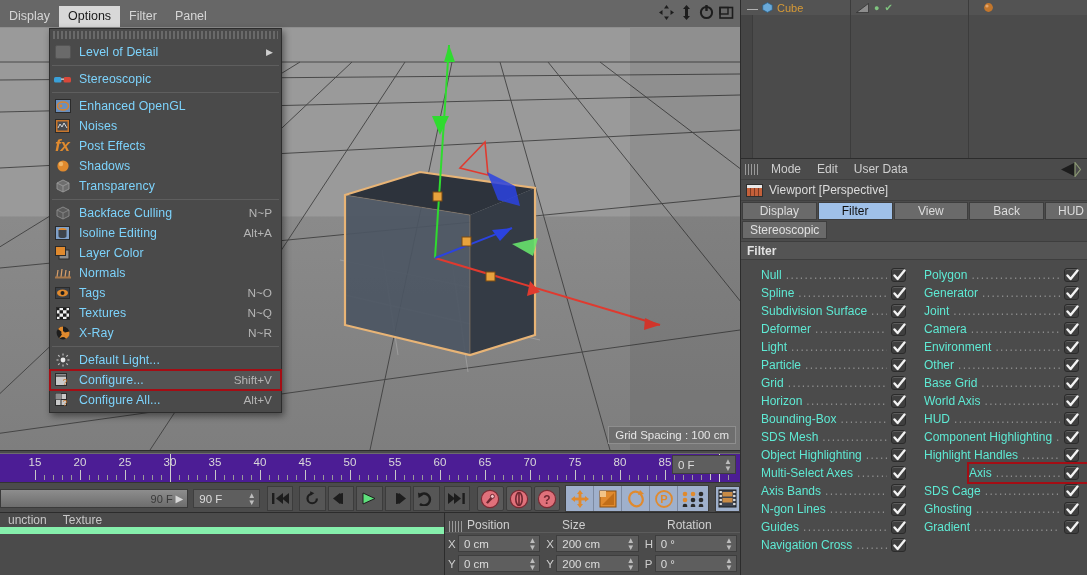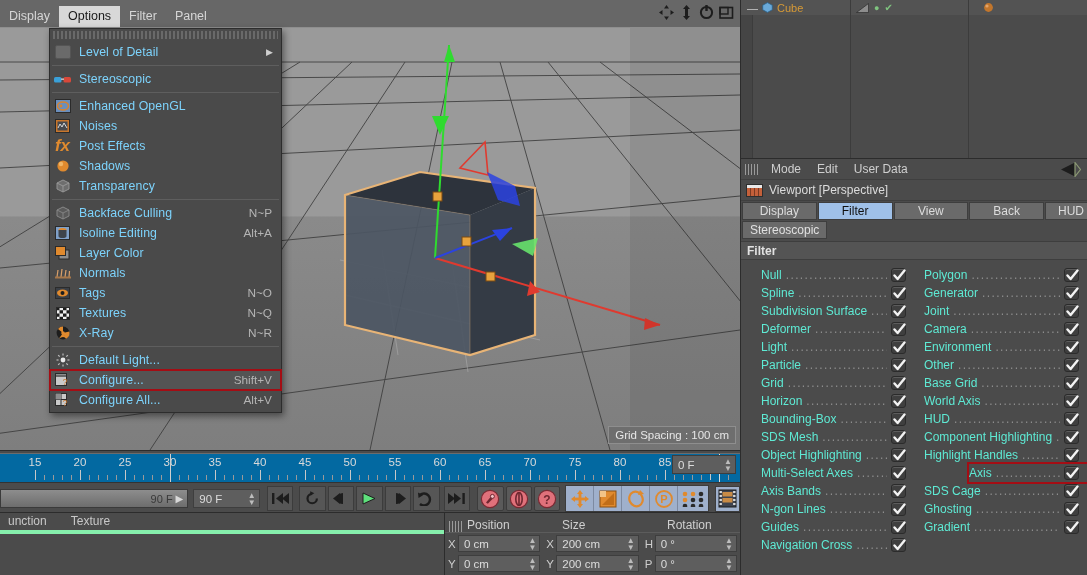--- a/index.html
+++ b/index.html
@@ -46,21 +46,21 @@
   .mi .arrow{ color:#cfcfcf; font-size:9px; padding-right:8px; }
   .msep{ height:1px; background:#5e5e5e; margin:3px 2px; }
   #mi-configure{ outline:2px solid #a40d14; outline-offset:-1px; background:#545454; }
 
   
   .gbox{ width:16px; height:14px; border-radius:2px; display:block; }
 
   
   #timeline{ left:0; top:450px; width:740px; height:62px; background:#4b4b4b;
      border-top:1px solid #2c2c2c; }
-  #ruler{ left:0; top:2px; width:740px; height:30px; background:#0369a1;
+  #ruler{ left:0; top:2px; width:740px; height:30px; background:#4c1d95;
      border-top:1px solid #6c6c6c; border-bottom:1px solid #333; }
   .tick-lbl{ position:absolute; top:2px; font-size:11.5px; color:#dadada; transform:translateX(-50%); }
   .tick{ position:absolute; bottom:2px; width:1px; background:#9a9a9a; }
   .tick.maj{ height:10px; background:#c8c8c8; }
   .tick.min{ height:5px; }
   #playhead{ position:absolute; top:0; bottom:0; width:1px; background:#cfcfcf; }
 
   #tl-row2{ left:0; top:33px; width:740px; height:29px; display:flex; align-items:center; }
   #scrollbar{ margin-left:0; width:200px; height:19px;
      background:linear-gradient(#8d8d8d,#6d6d6d); border:1px solid #3a3a3a;
@@ -72,22 +72,22 @@
   .spin{ font-size:8px; color:#bdbdbd; line-height:7px; text-align:center; }
   .tbtn{ width:28px; height:25px; background:#565656; border:1px solid #3c3c3c;
      display:flex; align-items:center; justify-content:center; margin-left:2px; }
   .tbtn.round{ border-radius:2px; }
   .tgrp{ display:flex; background:#9fb0cc; border:1px solid #3c3c3c; margin-left:5px; }
   .tgrp .tbtn{ border:none; border-right:1px solid #7d8aa1; background:transparent; margin:0; }
   .tgrp .tbtn:last-child{ border-right:none; }
 
   
   #bl{ left:0; top:512px; width:444px; height:63px; background:#4b4b4b; border-top:1px solid #2c2c2c; }
-  #bl-menubar{ left:0; top:0; width:444px; height:21px; display:flex; align-items:flex-end;
-     border-bottom:4px solid #86efac;gap:8px; }
+  #bl-menubar{ left:0; top:0; width:444px; height:21px; display:flex; align-items:center;
+     border-bottom:7px solid #86efac; }
   #bl-menubar .vmenu{ color:#c8c8c8; font-size:12px; padding:2px 8px; }
   #bl-body{ left:0; top:22px; width:444px; height:41px; background:#4b4b4b; }
 
   
   #coords{ left:444px; top:512px; width:296px; height:63px; background:#4b4b4b;
      border-top:1px solid #2c2c2c; border-left:1px solid #2c2c2c; }
   #coords-head{ display:flex; align-items:flex-end; height:20px; border-bottom:1px solid #5c5c5c; }
   .hatch{ width:13px; height:11px; margin:0 5px 0 4px;
      background:repeating-linear-gradient(90deg,#9a9a9a 0 1px,#4b4b4b 1px 3px),
                 repeating-linear-gradient(0deg,#9a9a9a 0 1px,#4b4b4b 1px 3px);

